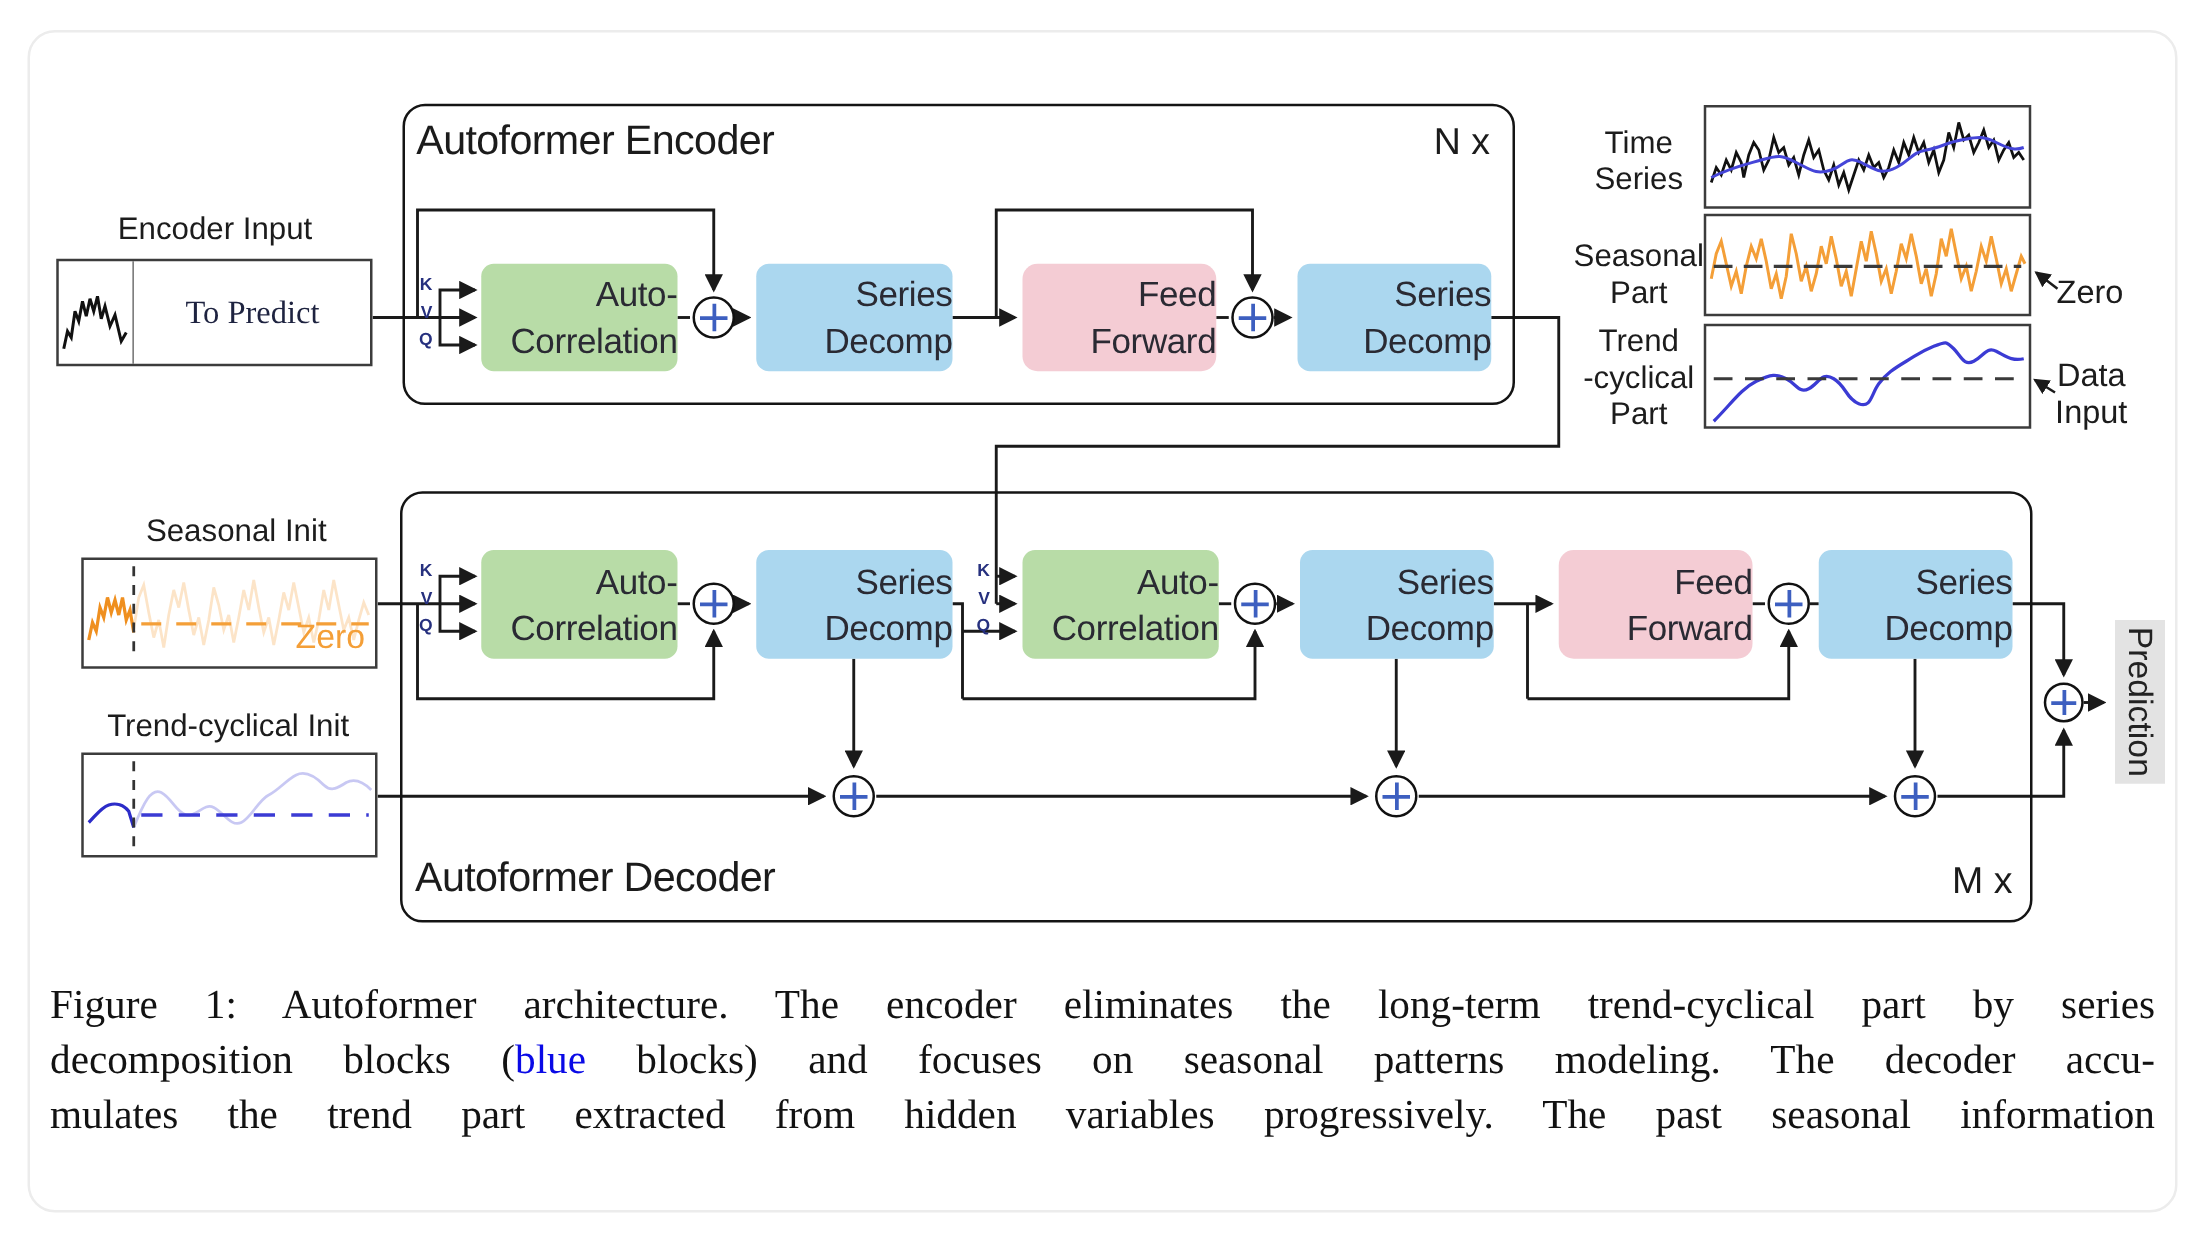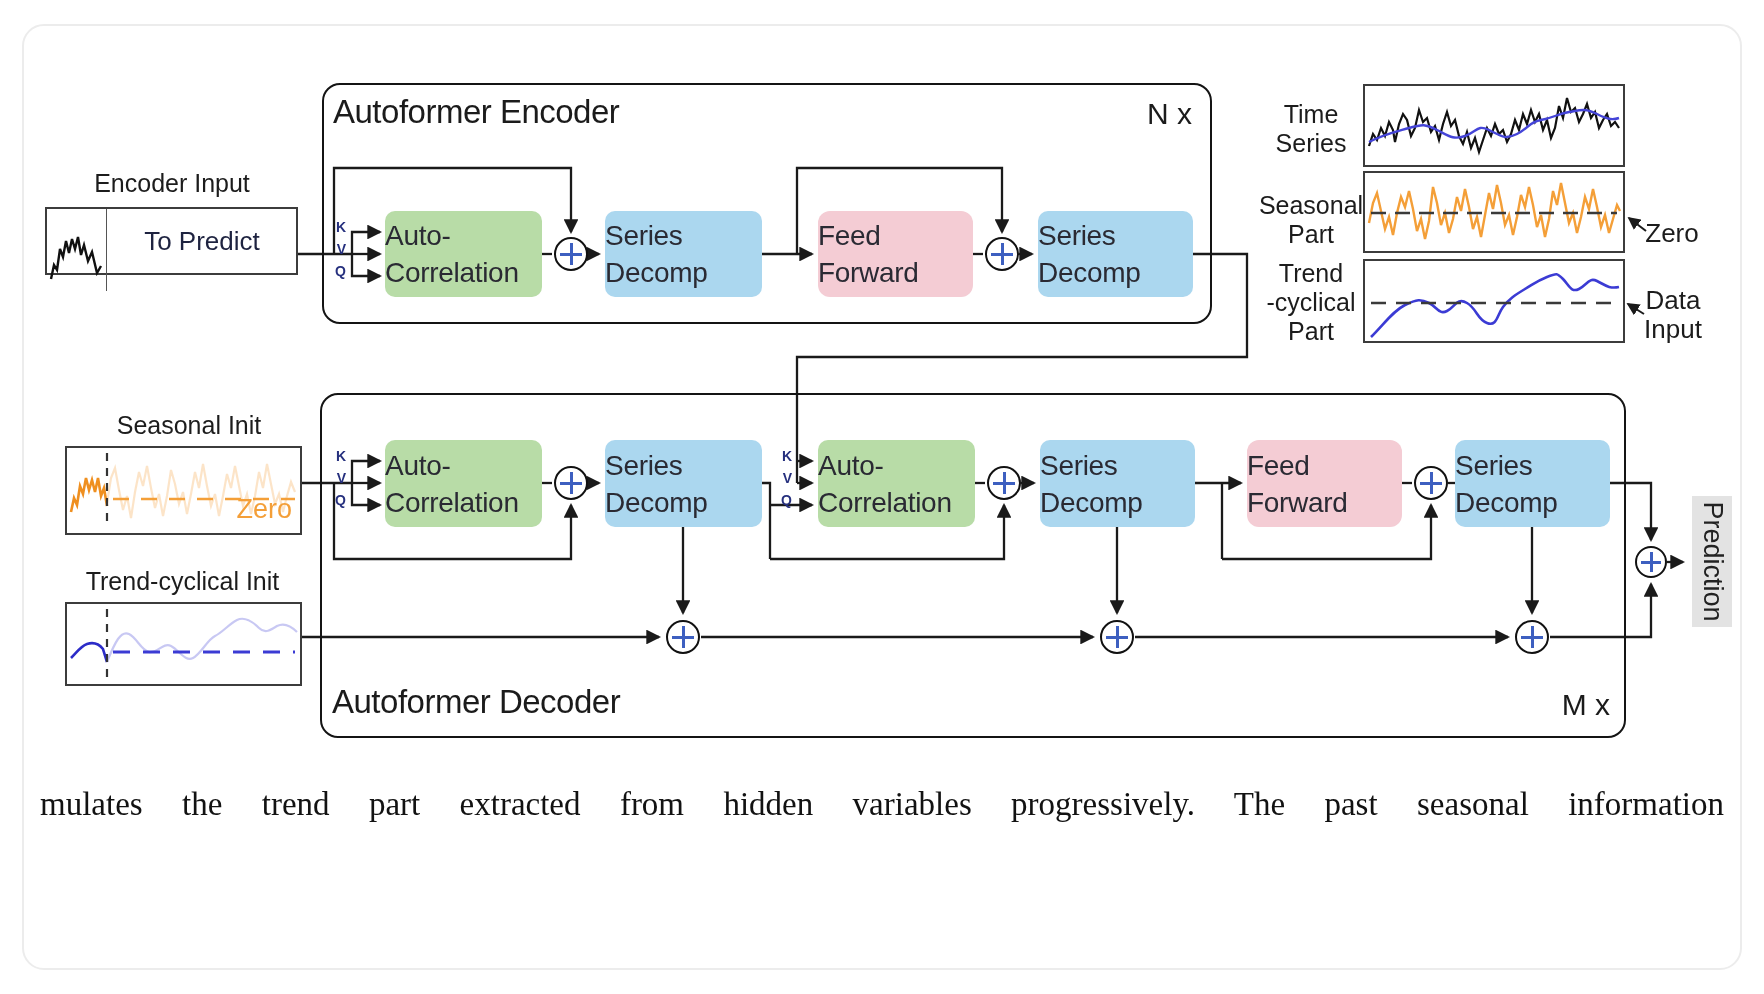--- a/index.html
+++ b/index.html
@@ -5,21 +5,21 @@
   html,body{margin:0;padding:0;background:#ffffff;}
   body{width:1764px;height:994px;position:relative;overflow:hidden;
        font-family:"Liberation Sans",sans-serif;}
   .frame{position:absolute;left:22px;top:24px;width:1716px;height:942px;
          border:2px solid #ececec;border-radius:22px;background:#fff;}
   .bigbox{position:absolute;border:2.6px solid #141414;border-radius:18px;background:transparent;}
   .boxtitle{position:absolute;font-size:33px;color:#1b1b1b;letter-spacing:-0.5px;}
   .repeat{position:absolute;font-size:30px;color:#1b1b1b;text-align:right;}
   .dlabel{position:absolute;font-size:25px;color:#1c1c1c;text-align:center;line-height:29px;}
   .block{position:absolute;border-radius:10px;display:flex;flex-direction:column;
-         align-items:flex-start;justify-content:center;font-size:28px;line-height:37px;
+         align-items:flex-end;justify-content:center;font-size:28px;line-height:37px;
          color:#2a2a33;letter-spacing:-0.3px;}
   .g{background:var(--green-block);} .b{background:var(--blue-block);} .p{background:var(--pink-block);border-radius:12px;}
   .plus{position:absolute;width:34px;height:34px;box-sizing:border-box;border:2.6px solid #111;
         border-radius:50%;background:#fff;}
   .plus::before{content:"";position:absolute;left:14%;right:14%;top:50%;height:3px;margin-top:-1.5px;
         background:var(--plus-sign);}
   .plus::after{content:"";position:absolute;top:14%;bottom:14%;left:50%;width:3px;margin-left:-1.5px;
         background:var(--plus-sign);}
   .plus.small{width:32px;height:32px;}
   .kvq{position:absolute;font-weight:bold;font-size:14px;color:var(--kvq-text);
@@ -100,21 +100,21 @@
     <line x1="1646" y1="231" x2="1629" y2="218" marker-end="url(#ah)"></line>
     <line x1="1644" y1="314" x2="1628" y2="304" marker-end="url(#ah)"></line>
   </g>
 </svg>
 
 <div class="bigbox" style="left:322px;top:83px;width:886px;height:237px;"></div>
 <div class="boxtitle" style="left:333px;top:93px;">Autoformer Encoder</div>
 <div class="repeat" style="left:1092px;top:97px;width:100px;">N x</div>
 
 <div class="dlabel" style="left:72px;top:169px;width:200px;">Encoder Input</div>
-<div class="databox" style="left:45px;top:207px;width:253px;height:68px;">
+<div class="databox" style="left:45px;top:207px;width:253px;height:86px;font-family:Liberation Serif, serif;">
   <svg width="59" height="82" viewBox="0 0 59 82" style="position:absolute;left:0;top:0;border-right:1.6px solid #555;">
     <path d="M4,70 L7,56 10,61 13,40 16,48 19,32 22,44 25,30 28,40 31,28 34,46 37,36 41,52 45,43 50,64 54,57" fill="none" stroke="#111" stroke-width="2.4"></path>
   </svg>
   <div class="topredict" style="left:61px;right:0;top:0;bottom:0;">To Predict</div>
 </div>
 
 <div class="kvq" style="left:316px;top:219px;">K</div>
 <div class="kvq" style="left:316px;top:241px;">V</div>
 <div class="kvq" style="left:316px;top:263px;">Q</div>
 
@@ -241,14 +241,16 @@
 <div class="plus" style="left:666px;top:620px;"></div>
 <div class="plus" style="left:1100px;top:620px;"></div>
 <div class="plus" style="left:1515px;top:620px;"></div>
 <div class="plus small" style="left:1635px;top:546px;"></div>
 
 <div class="pred" style="left:1692px;top:496px;width:40px;height:131px;">
   <span>Prediction</span>
 </div>
 
 <div class="cap">
+  <div class="capline">Figure 1: Autoformer architecture. The encoder eliminates the long-term trend-cyclical part by series</div>
+  <div class="capline"><span>decomposition blocks (</span><span class="blueword">blue</span><span> blocks) and focuses on seasonal patterns modeling. The decoder accu-</span></div>
   <div class="capline">mulates the trend part extracted from hidden variables progressively. The past seasonal information</div>
 </div>
 
 </body></html>

